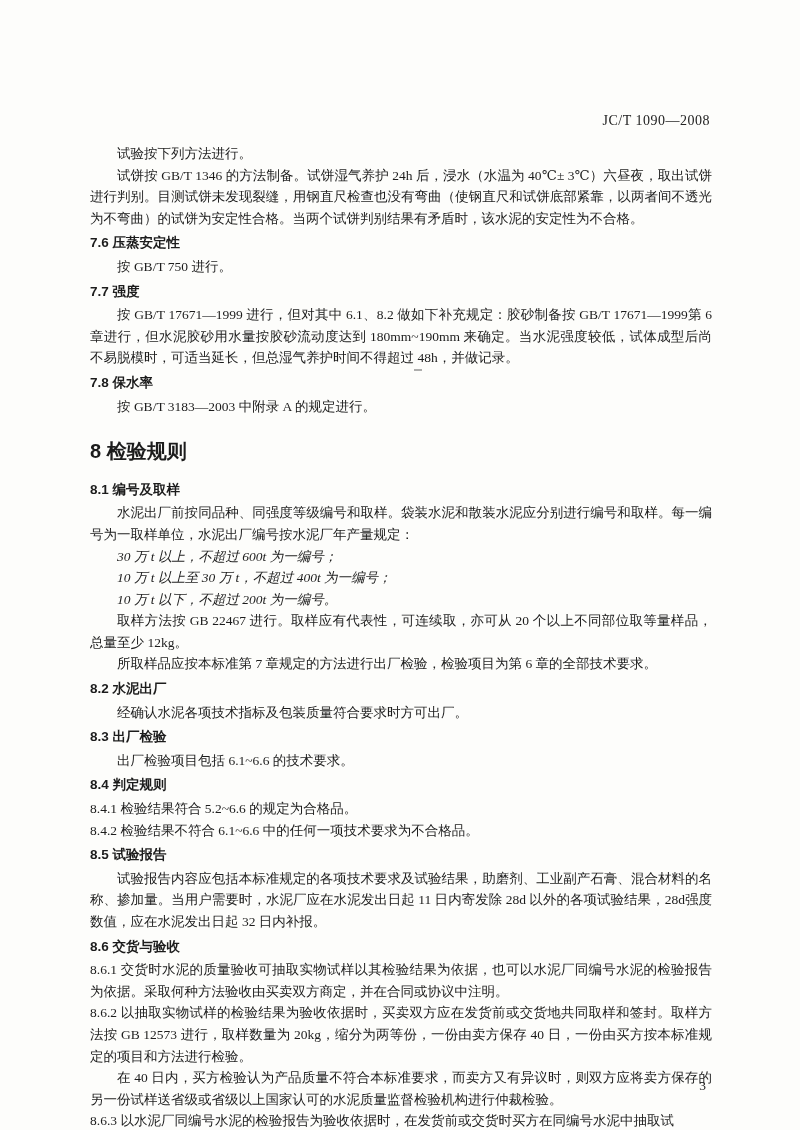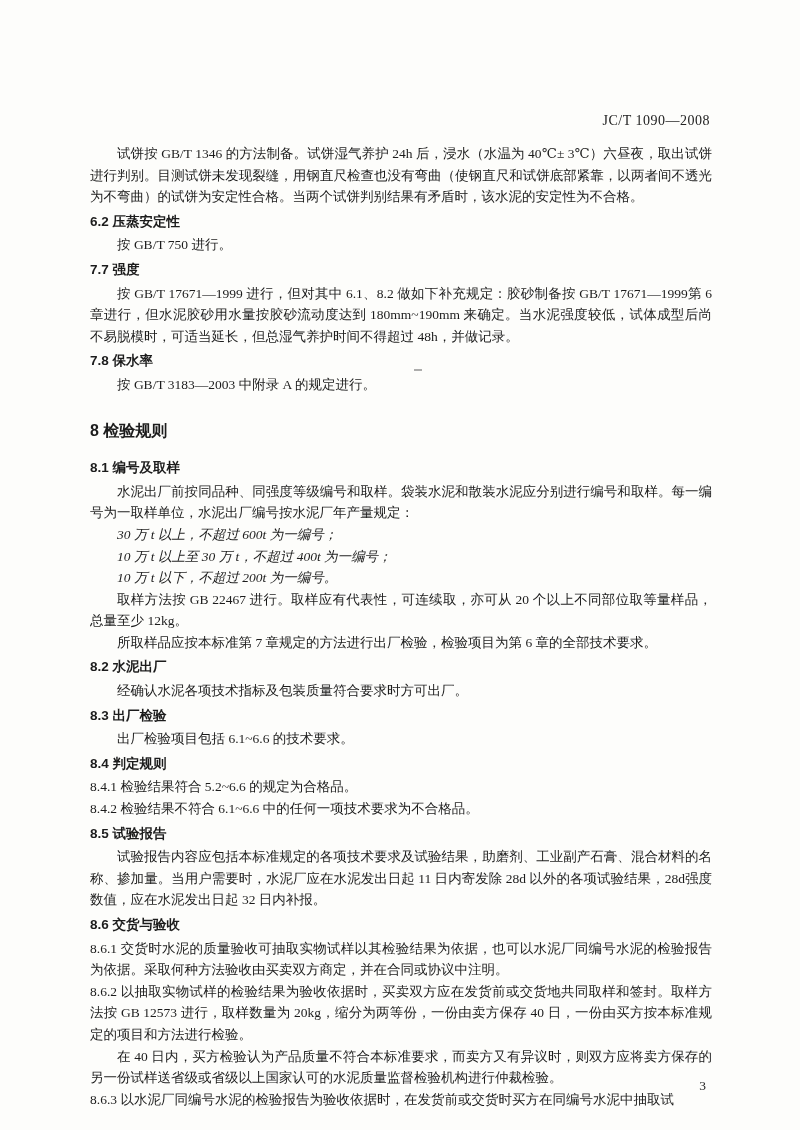--- a/index.html
+++ b/index.html
@@ -33,21 +33,21 @@
   .list { text-indent:2em;font-style:italic; }
   .sub  { text-indent:0; }
   .h2 {
     font-weight:bold;
     font-family:"Liberation Sans","DejaVu Sans",sans-serif;
     margin:3px 0 2px 0;
   }
   .h1 {
     font-weight:bold;
     font-family:"Liberation Sans","DejaVu Sans",sans-serif;
-    font-size:16px;
+    font-size:20px;
     margin:24px 0 16px 0;
   }
   .page-number {
     position:absolute;
     right:94px;
     bottom:36px;
     font-size:13.5px;
     color:#222;
   }
   .speck {
@@ -63,22 +63,23 @@
 </head>
 <body>
 
 <div class="page">
 
   <div class="doc-header">JC/T 1090—2008</div>
 
   <div class="speck"></div>
 
   <div class="content">
+    <div class="para">试验按下列方法进行。</div>
     <div class="para">试饼按 GB/T 1346 的方法制备。试饼湿气养护 24h 后，浸水（水温为 40℃± 3℃）六昼夜，取出试饼进行判别。目测试饼未发现裂缝，用钢直尺检查也没有弯曲（使钢直尺和试饼底部紧靠，以两者间不透光为不弯曲）的试饼为安定性合格。当两个试饼判别结果有矛盾时，该水泥的安定性为不合格。</div>
-    <div class="h2">6.2  压蒸安定性</div>
+    <div class="h2">7.6  压蒸安定性</div>
     <div class="para">按 GB/T 750 进行。</div>
     <div class="h2">7.7  强度</div>
     <div class="para">按 GB/T 17671—1999 进行，但对其中 6.1、8.2 做如下补充规定：胶砂制备按 GB/T 17671—1999第 6 章进行，但水泥胶砂用水量按胶砂流动度达到 180mm~190mm 来确定。当水泥强度较低，试体成型后尚不易脱模时，可适当延长，但总湿气养护时间不得超过 48h，并做记录。</div>
     <div class="h2">7.8  保水率</div>
     <div class="para">按 GB/T 3183—2003 中附录 A 的规定进行。</div>
     <div class="h1">8  检验规则</div>
     <div class="h2">8.1  编号及取样</div>
     <div class="para">水泥出厂前按同品种、同强度等级编号和取样。袋装水泥和散装水泥应分别进行编号和取样。每一编号为一取样单位，水泥出厂编号按水泥厂年产量规定：</div>
     <div class="list">30 万 t 以上，不超过 600t 为一编号；</div>
     <div class="list">10 万 t 以上至 30 万 t，不超过 400t 为一编号；</div>

